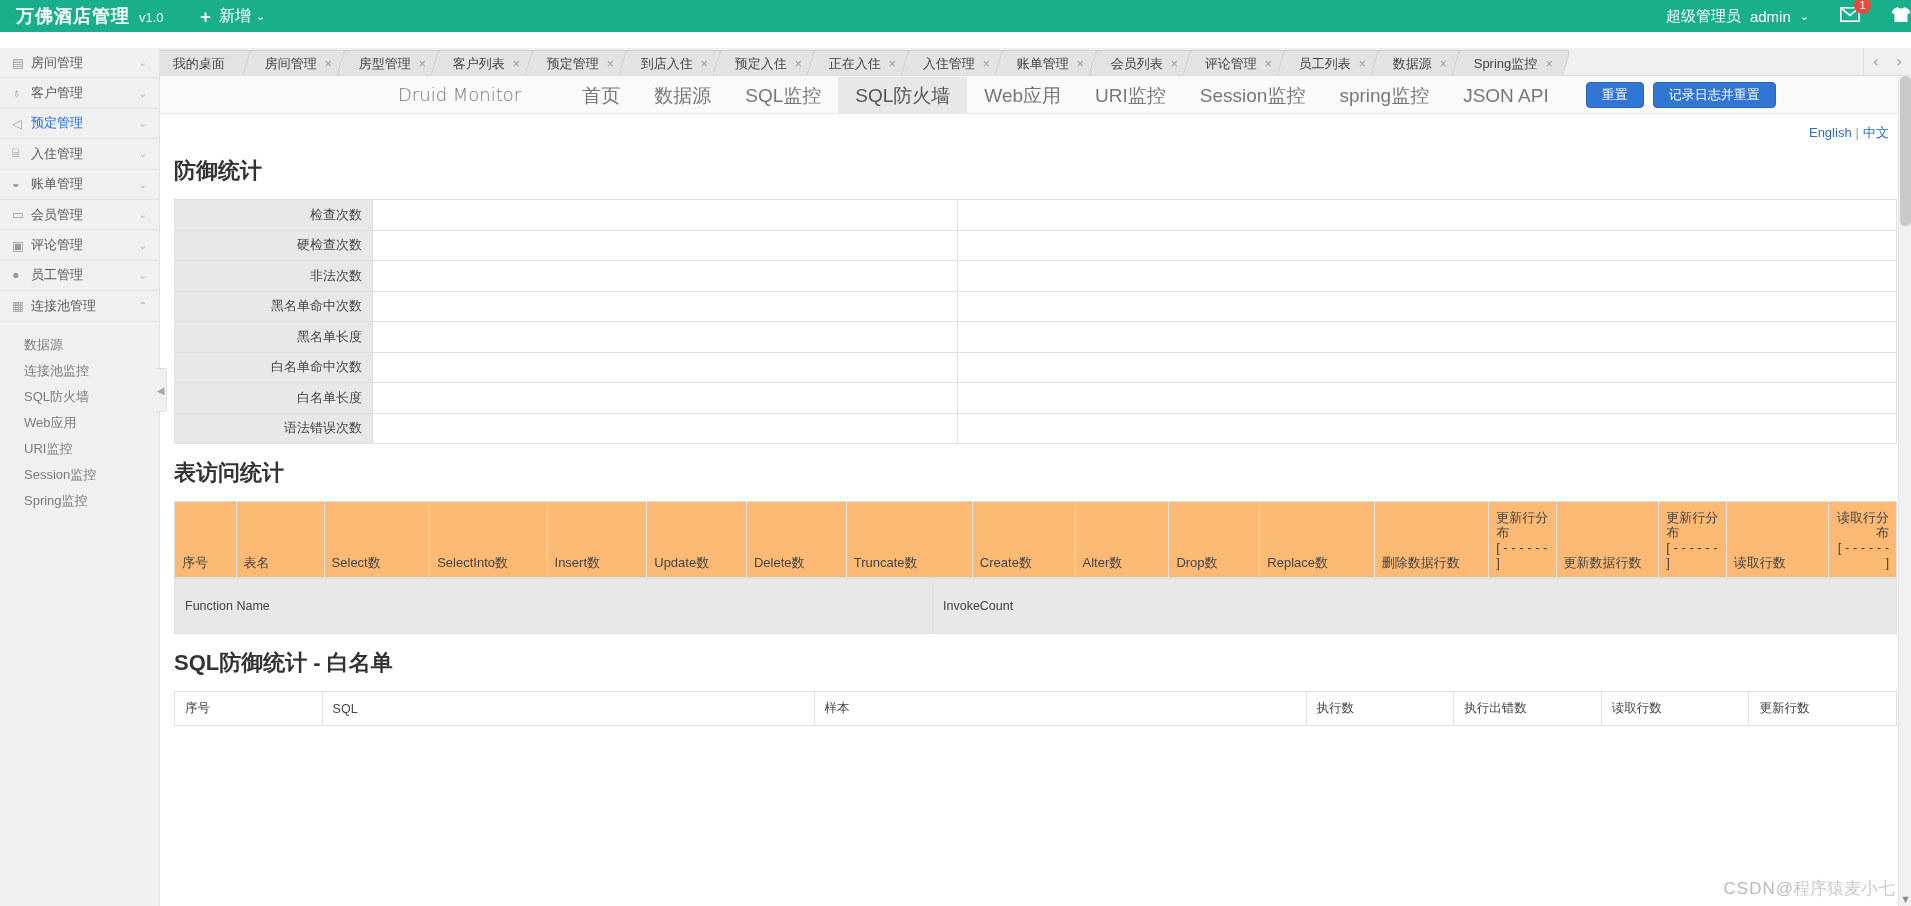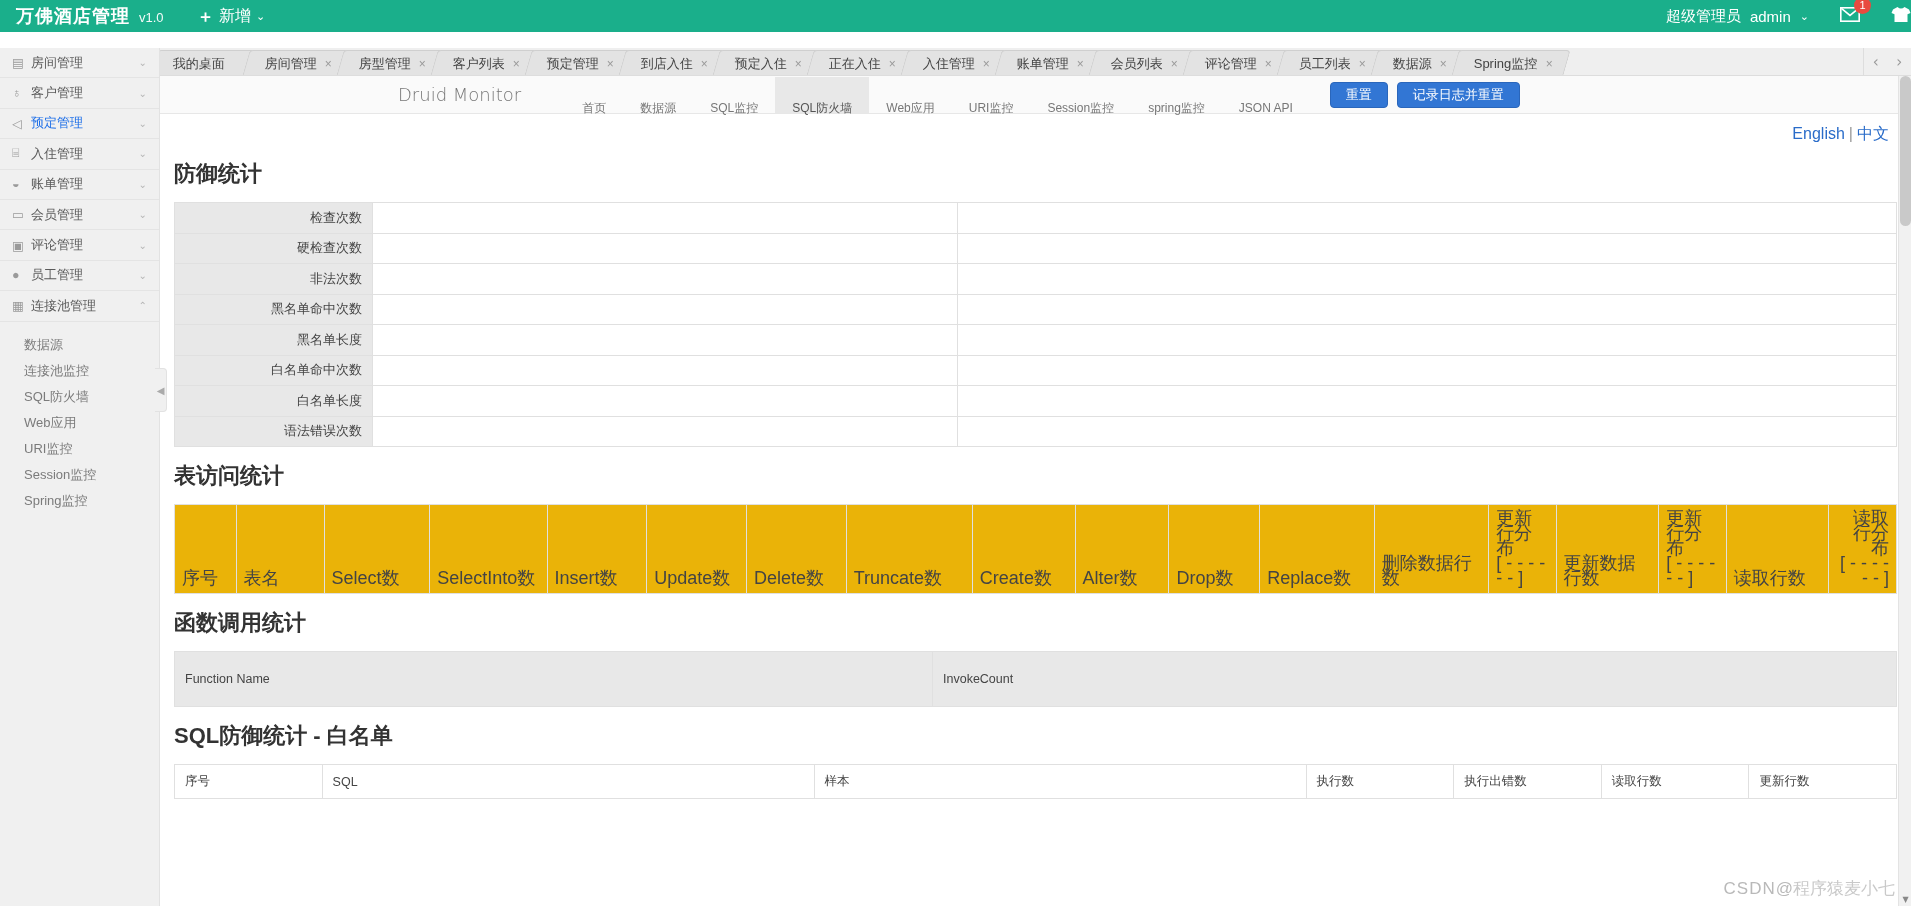--- a/index.html
+++ b/index.html
@@ -156,42 +156,42 @@
     gap: 0;
   }
   #druid-brand {
     font-size: 18px; color: #777;
     margin-right: 44px; white-space: nowrap;
     font-family: "DejaVu Sans", sans-serif;
     font-weight: 300;
   }
   .dn {
     height: 36px; line-height: 38px;
-    padding: 12px 17px;
-    font-size: 12px; color: #777;
+    padding: 0 17px;
+    font-size: 19px; color: #777;
     cursor: pointer; white-space: nowrap;
   }
   .dn.active { background: #e8e8e8; color: #555; }
   .dbtn {
     height: 26px; line-height: 24px;
     padding: 0 15px;
     font-size: 13px;
     background: #3276d4;
     color: #fff;
     border: 1px solid #2a66bb;
     border-radius: 4px;
     cursor: pointer; white-space: nowrap;
   }
   #btn-reset { margin-left: 20px; }
   #btn-log-reset { margin-left: 9px; }
 
   
   #lang-row {
     text-align: right; padding: 10px 22px 0 8px;
-    font-size: 16px; color: #3a6fc4;
+    font-size: 13px; color: #3a6fc4;
   }
   #lang-row a { color: #2a6cc9; text-decoration: none; cursor: pointer; }
   #lang-row .sep { color: #999; margin: 0 4px; }
 
   
   #scroll-area {
     position: absolute; top: 38px; left: 0;
     width: 1751px; height: 792px;
     overflow: hidden;
   }
@@ -210,22 +210,22 @@
     padding: 0 10px;
     font-size: 13px; color: #444;
     vertical-align: middle;
   }
   #defense-table td.k { background: #e8e8e8; width: 198px; text-align: right; }
   #defense-table td.v1 { width: 585px; }
 
   
   #access-table th {
     border: 1px solid #e0e0e0;
-    background: #eab308;
-    font-size: 18px; color: #444;
+    background: #fdba74;
+    font-size: 13px; color: #444;
     font-weight: normal;
     text-align: left;
     vertical-align: bottom;
     padding: 6px 7px 7px 7px;
     height: 76px;
     line-height: 15px;
   }
 
   
   #func-table th {
@@ -549,21 +549,20 @@
 [ - - - - - - ]</th>
               <th style="width: 70px; white-space: pre-line;">读取行数</th>
               <th style="width: 46px; white-space: pre-line; text-align: right;">读取行分布
 [ - - - - - - ]</th>
             </tr>
           </thead>
         <tbody id="access-body"></tbody>
       </table>
     </div>
 
-    <div class="section-title">函数调用统计</div>
     <div class="tblwrap">
       <table id="func-table">
         <thead>
             <tr id="func-head">
               <th style="width: 758px;">Function Name</th>
               <th style="width: auto;">InvokeCount</th>
             </tr>
           </thead>
         <tbody id="func-body"></tbody>
       </table>

